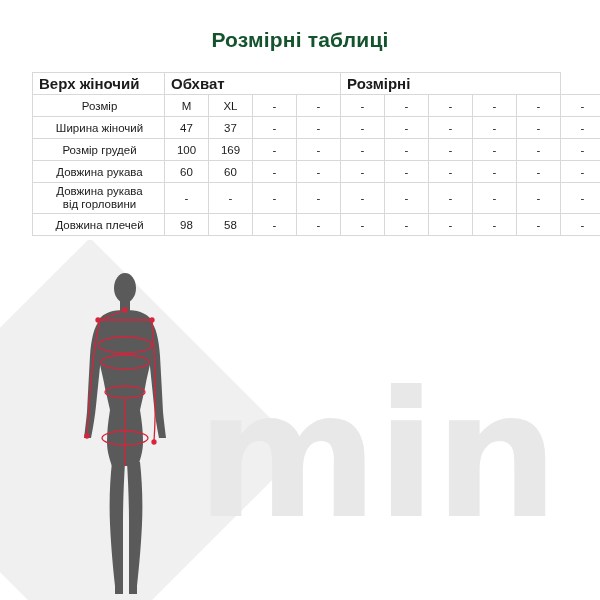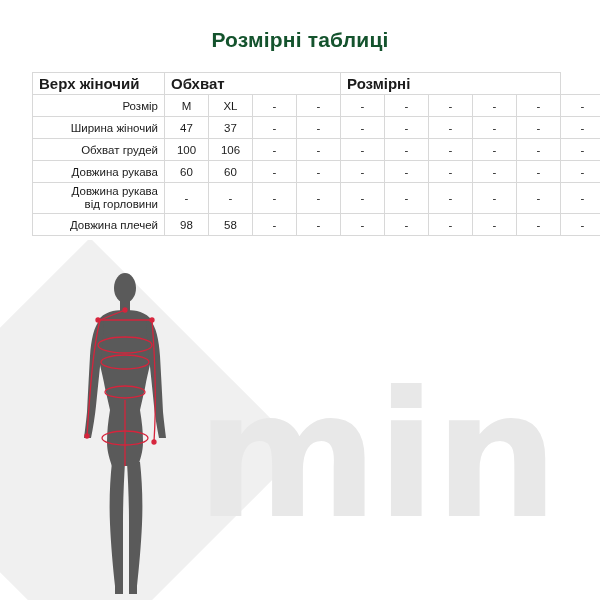--- a/index.html
+++ b/index.html
@@ -53,21 +53,21 @@
     vertical-align: middle;
     box-sizing: border-box;
   }
   table.size-table .hdr-cell {
     font-weight: bold;
     text-align: left;
     font-size: 15px;
     color: #1b1b1b;
   }
   table.size-table td.label {
-    text-align: right;
+    text-align: center;
     font-size: 11.5px;
     color: #1b1b1b;
     padding-left: 8px;
   }
   table.size-table td.label.two-line {
     line-height: 1.15;
     padding-top: 2px;
     padding-bottom: 2px;
   }
   table.size-table td.val {
@@ -168,23 +168,23 @@
             <td class="val">-</td>
             <td class="val">-</td>
             <td class="val">-</td>
             <td class="val">-</td>
             <td class="val">-</td>
             <td class="val">-</td>
             <td class="val">-</td>
             <td class="val">-</td>
           </tr>
           <tr>
-            <td class="label">Обхват грудей</td>
+            <td class="label">Розмір грудей</td>
             <td class="val">100</td>
-            <td class="val">106</td>
+            <td class="val">169</td>
             <td class="val">-</td>
             <td class="val">-</td>
             <td class="val">-</td>
             <td class="val">-</td>
             <td class="val">-</td>
             <td class="val">-</td>
             <td class="val">-</td>
             <td class="val">-</td>
           </tr>
           <tr>

